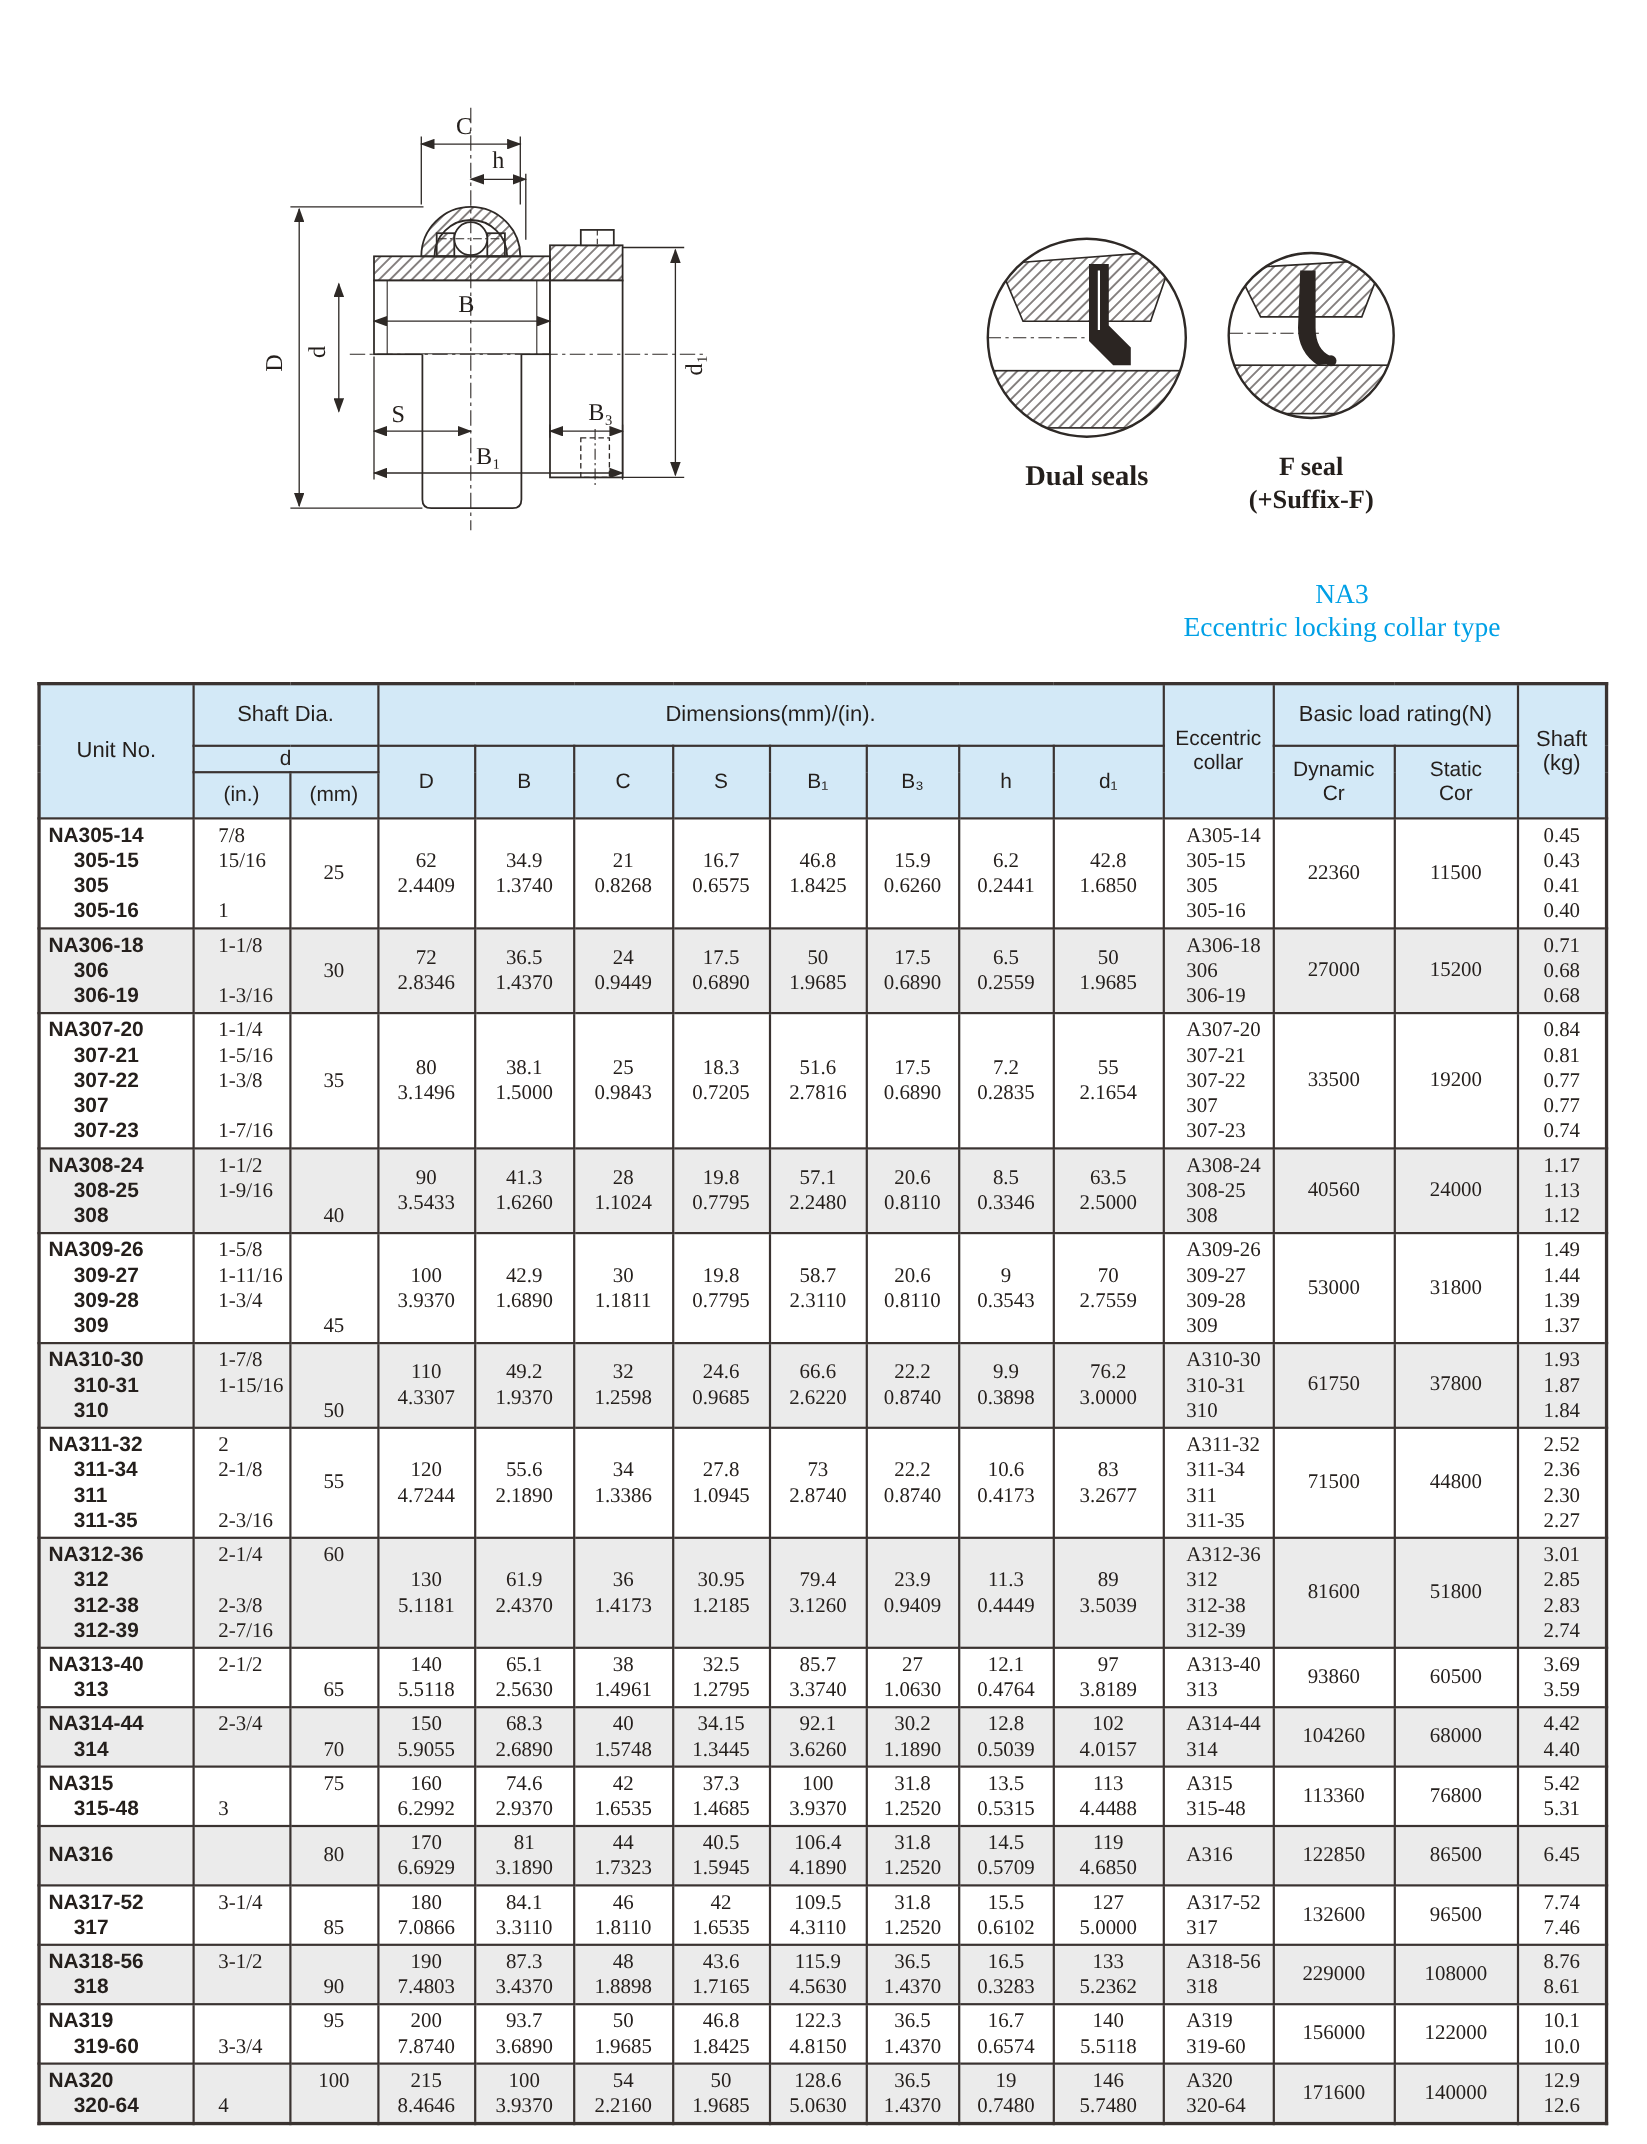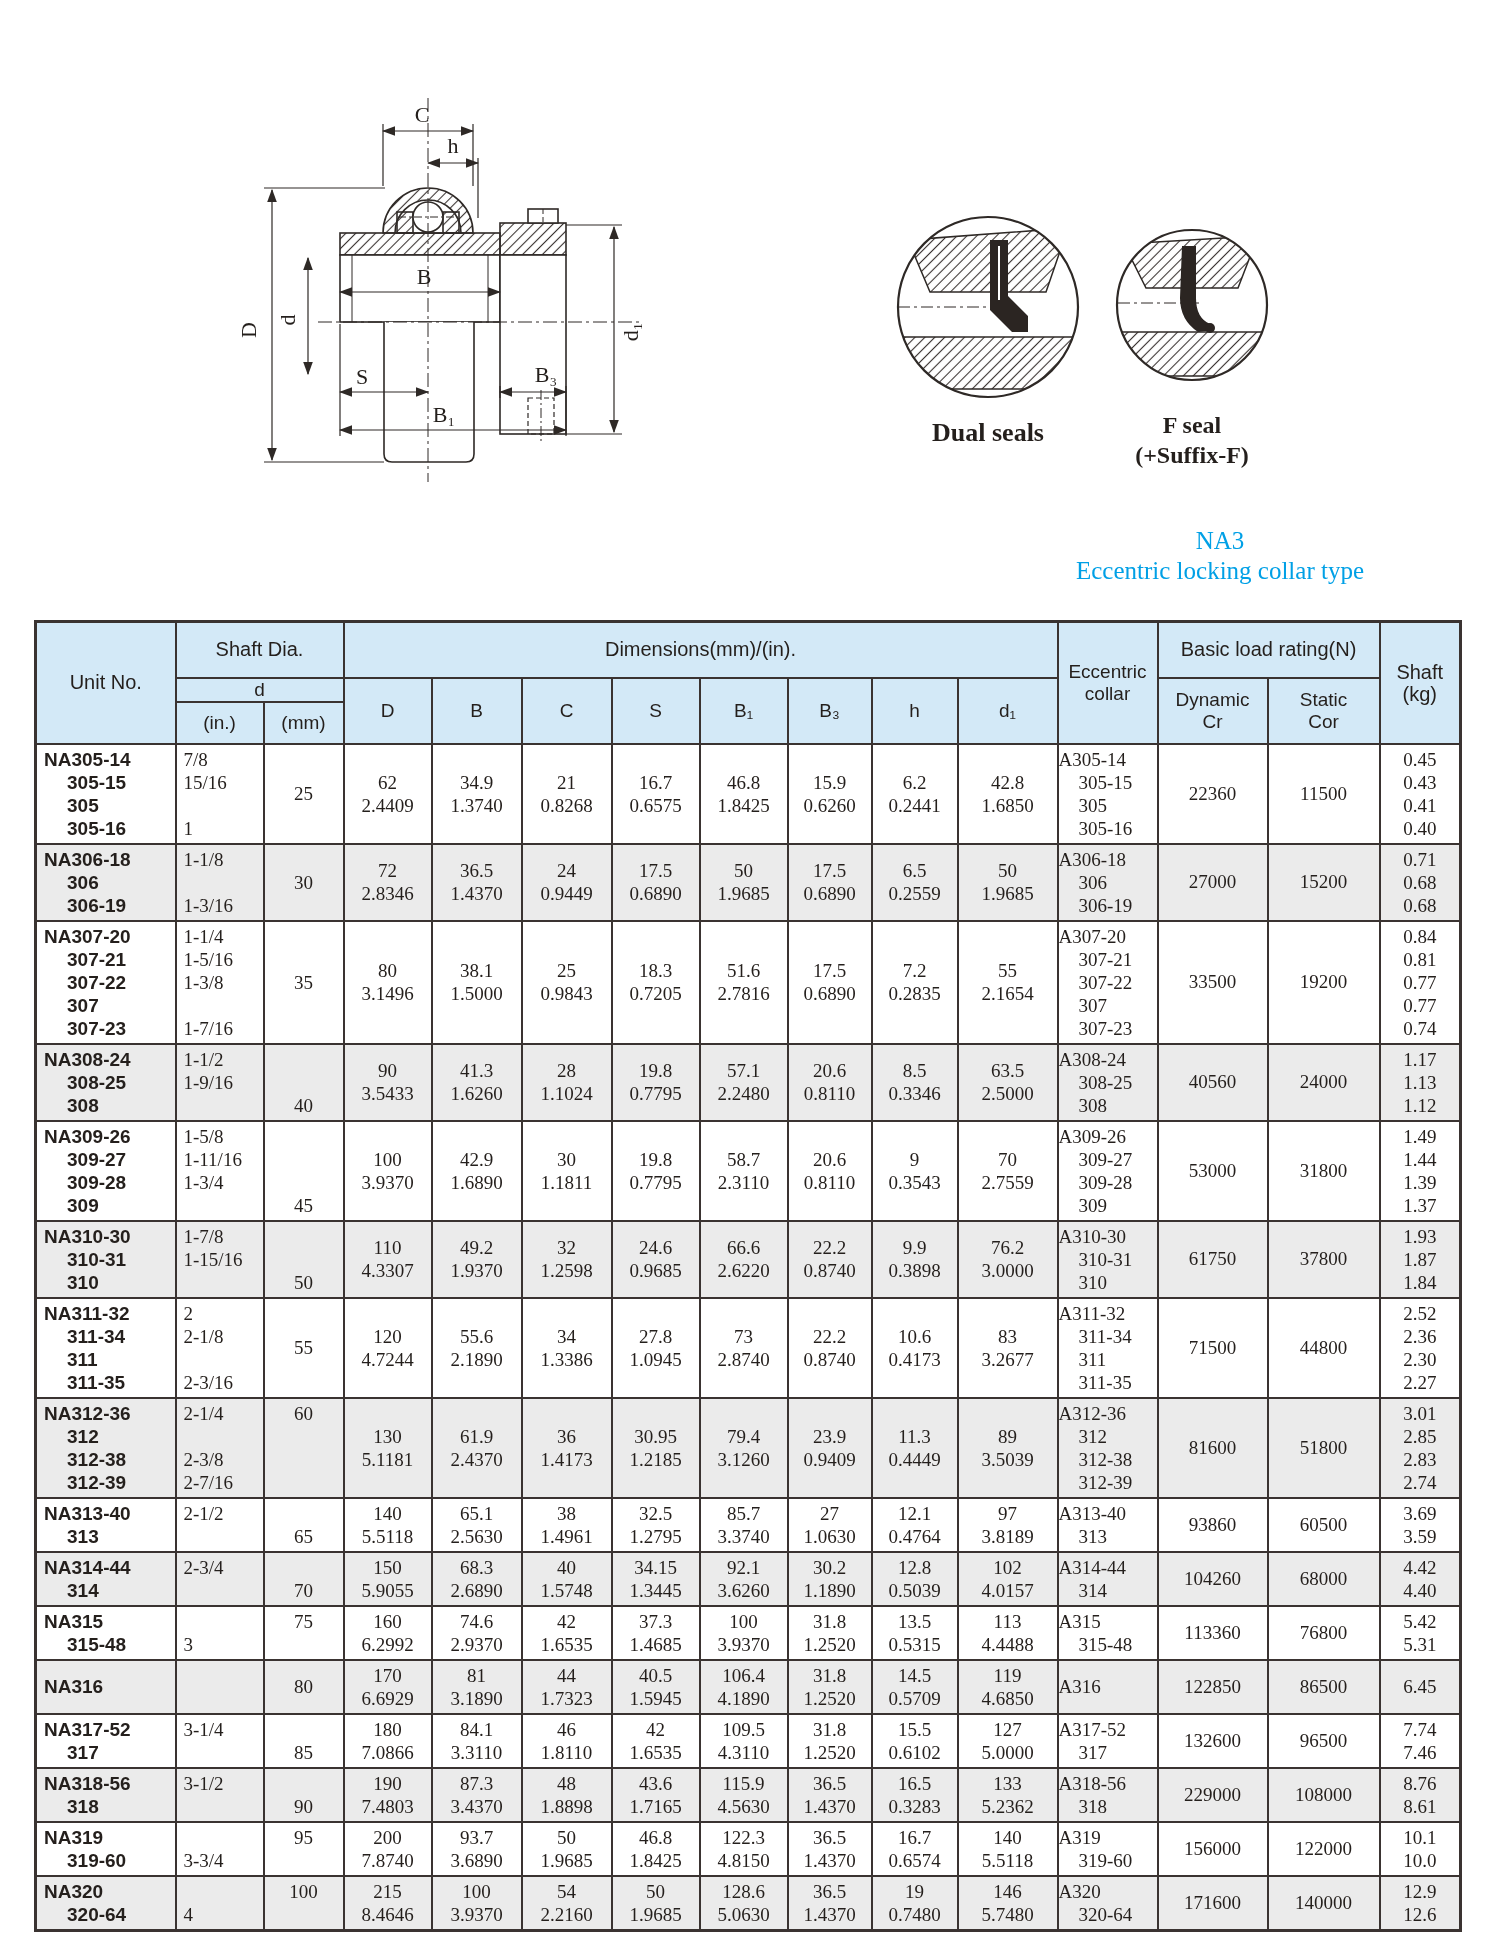--- a/index.html
+++ b/index.html
@@ -37,27 +37,27 @@
   thead tr.h2 th{height:24px;font-size:19px;}
   thead tr.h3 th{height:42px;font-size:19px;}
   thead th .hline{line-height:22px;}
   td{font-size:19px;padding:3px 0;vertical-align:middle;}
   .line{height:23px;line-height:23px;white-space:nowrap;}
   tr.alt td{background:var(--alt-bg);}
   .cell-unit{font-family:"Liberation Sans","DejaVu Sans",sans-serif;font-weight:bold;text-align:left;vertical-align:top;font-size:19px;}
   .cell-unit .line{padding-left:7px;}
   .cell-unit .line.cont{padding-left:30px;}
   .cell-in{text-align:left;vertical-align:top;}
-  .cell-in .line{padding-left:7px;}
+  .cell-in .line{padding-left:22px;}
   .cell-mm{text-align:center;}
   .cell-mm.align-top{vertical-align:top;}
   .cell-mm.align-bottom{vertical-align:bottom;}
   .cell-dim{text-align:center;vertical-align:middle;}
   .cell-collar{text-align:left;vertical-align:top;}
-  .cell-collar .line{padding-left:0;}
+  .cell-collar .line{padding-left:20px;}
   .cell-collar .line.cont{padding-left:20px;}
   .cell-load{text-align:center;vertical-align:middle;}
   .cell-mass{text-align:center;vertical-align:top;}
   td.single{vertical-align:middle;}
 </style>
 </head>
 <body>
 
 <div class="drawing-area">
   <svg width="1497" height="618" viewBox="0 0 1497 618">

